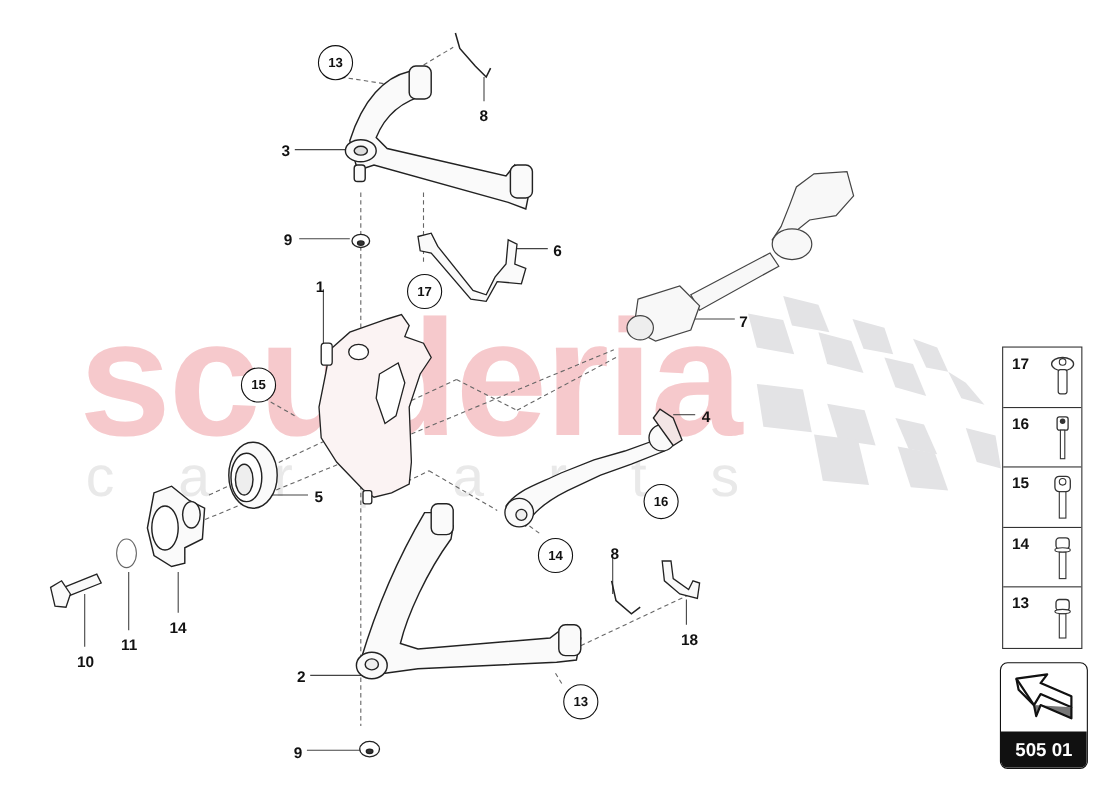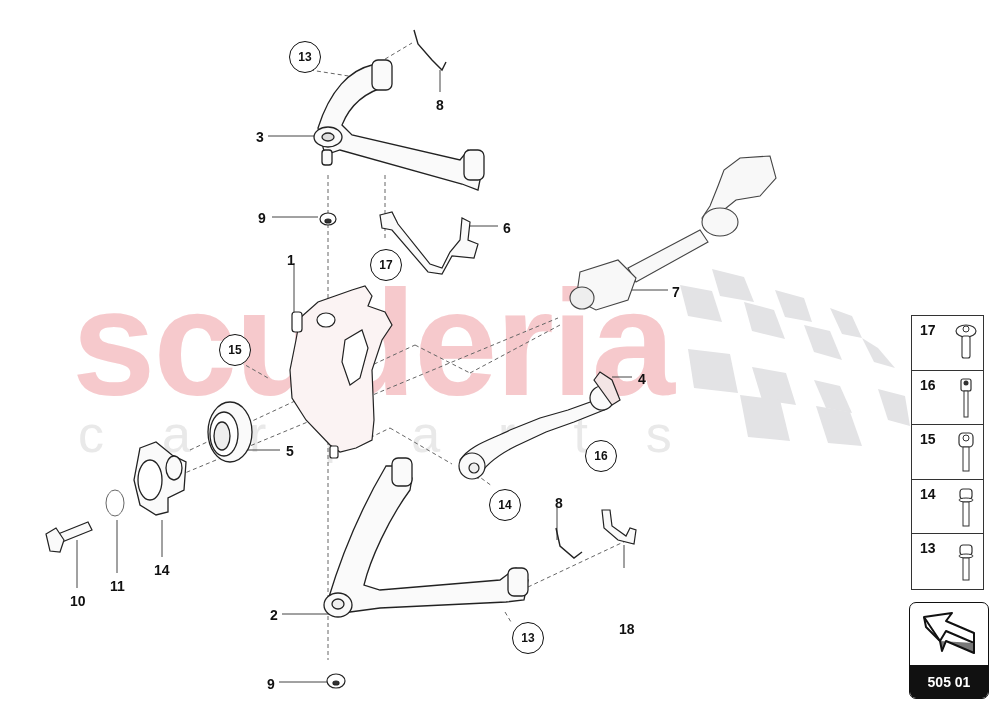--- a/index.html
+++ b/index.html
@@ -10,21 +10,21 @@
   .watermark-sub { position:absolute; left:78px; top:408px; font-size:52px; color:#e9e9e9; letter-spacing:58px; line-height:1; font-family:"Liberation Sans", sans-serif; }
   .callout { position:absolute; font-size:14px; font-weight:bold; color:#111; line-height:1; }
   .circle-callout { position:absolute; width:32px; height:32px; border:1.4px solid #111; border-radius:50%; background:#fff; display:flex; align-items:center; justify-content:center; font-size:12px; font-weight:bold; color:#111; box-sizing:border-box; }
   .legend { position:absolute; left:911px; top:315px; width:73px; border:1.5px solid #333; background:#fff; box-sizing:border-box; }
   .legend-row { position:relative; height:54.5px; border-bottom:1.2px solid #333; box-sizing:border-box; }
   .legend-row:last-child { border-bottom:none; }
   .legend-num { position:absolute; left:8px; top:6px; font-size:14px; font-weight:bold; color:#111; }
   .legend-icon { position:absolute; left:42px; top:6px; }
   .nav-box { position:absolute; left:909px; top:602px; width:80px; height:97px; border:1.6px solid #111; border-radius:7px; background:#fff; overflow:hidden; box-sizing:border-box; }
   .nav-arrow { position:absolute; left:6px; top:4px; }
-  .nav-label { position:absolute; left:0; bottom:0; width:100%; height:33px; background:#111; color:#fff; font-size:14px; font-weight:bold; display:flex; align-items:center; justify-content:center; }
+  .nav-label { position:absolute; left:0; bottom:0; width:100%; height:33px; background:#111; color:#fff; font-size:17px; font-weight:bold; display:flex; align-items:center; justify-content:center; }
 </style>
 </head>
 <body>
 
 <div class="stage">
 
   <div class="watermark-main">scuderia</div>
   <div class="watermark-sub">carparts</div>
 
   <svg class="diagram" width="1000" height="727" viewBox="0 0 1000 727">
@@ -170,21 +170,21 @@
   <div class="callout" style="left:286px;top:444px;">5</div>
   <div class="callout" style="left:503px;top:221px;">6</div>
   <div class="callout" style="left:672px;top:285px;">7</div>
   <div class="callout" style="left:436px;top:98px;">8</div>
   <div class="callout" style="left:555px;top:496px;">8</div>
   <div class="callout" style="left:258px;top:211px;">9</div>
   <div class="callout" style="left:267px;top:677px;">9</div>
   <div class="callout" style="left:154px;top:563px;">14</div>
   <div class="callout" style="left:110px;top:579px;">11</div>
   <div class="callout" style="left:70px;top:594px;">10</div>
-  <div class="callout" style="left:619px;top:574px;margin-top:48px;">18</div>
+  <div class="callout" style="left:619px;top:574px;">18</div>
 
   <div class="circle-callout" style="left:289px;top:41px;">13</div>
   <div class="circle-callout" style="left:370px;top:249px;">17</div>
   <div class="circle-callout" style="left:219px;top:334px;">15</div>
   <div class="circle-callout" style="left:585px;top:440px;">16</div>
   <div class="circle-callout" style="left:489px;top:489px;">14</div>
   <div class="circle-callout" style="left:512px;top:622px;">13</div>
 
   <div class="legend">
     <div class="legend-row">

